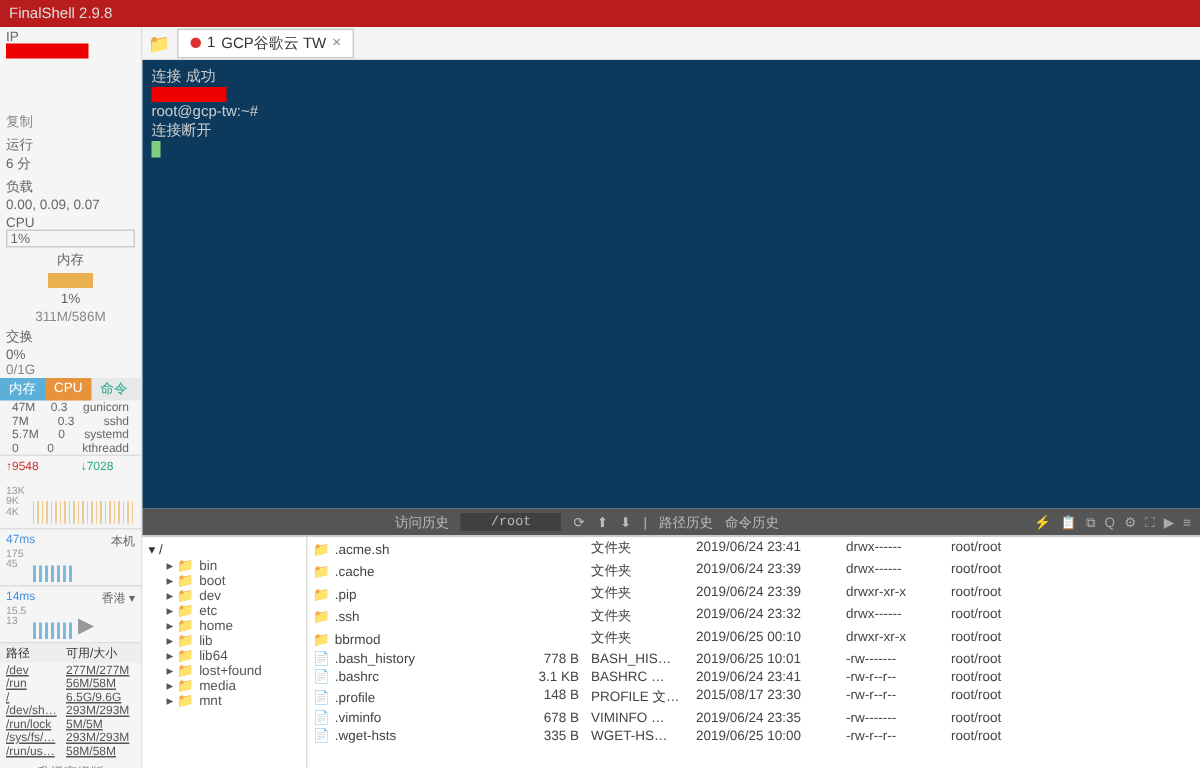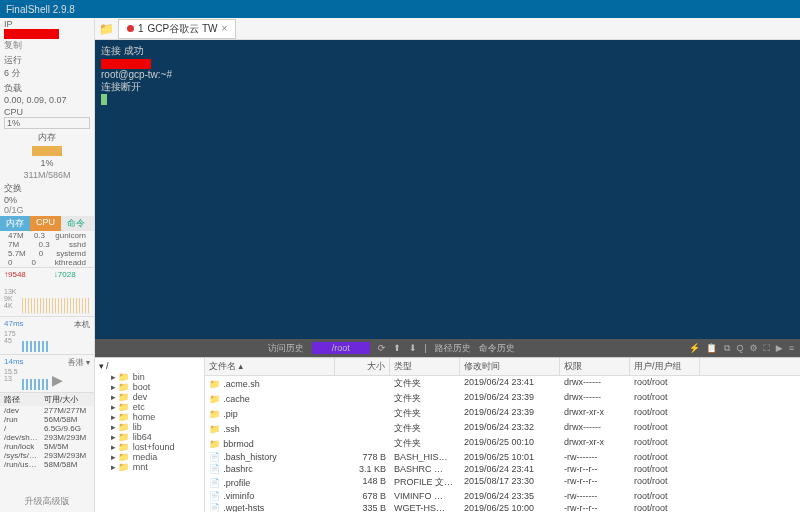--- a/index.html
+++ b/index.html
@@ -1,57 +1,57 @@
 <!DOCTYPE html>
 <html><head>
 <meta charset="utf-8">
 <style>
 * { margin: 0; padding: 0; box-sizing: border-box; font-family: "Microsoft YaHei", Arial, sans-serif; }
 body { width: 800px; height: 512px; background: #f0f0f0; font-size: 10px; color: #333; overflow: hidden; }
-.titlebar { background: #0369a1; color: #ddd; height: 18px; display: flex; align-items: center; padding: 0 6px; font-size: 10px; }
+.titlebar { background: #b91c1c; color: #ddd; height: 18px; display: flex; align-items: center; padding: 0 6px; font-size: 10px; }
 .main { display: flex; height: 494px; }
 .sidebar { width: 95px; background: #f5f5f5; border-right: 1px solid #ddd; display: flex; flex-direction: column; font-size: 9px; }
 .sidebar .row { display: flex; justify-content: space-between; padding: 1px 4px; color: #666; flex-direction: column; }
 .sidebar .row .redacted { background: #e00; width: 55px; height: 10px; }
-.sidebar .copy-btn { color: #888; font-size: 9px; }
+.sidebar .copy-btn { color: #888; font-size: 9px; margin-top: 36px; }
 .cpu-box { border: 1px solid #ccc; padding: 0 2px; }
 .mem-bar { display: flex; align-items: center; gap: 2px; }
 .mem-fill { background: #e8b04e; height: 10px; width: 30px; display: inline-block; }
 .tabs-small { display: flex; background: #e8e8e8; }
 .tabs-small div { padding: 1px 6px; font-size: 9px; }
 .tabs-small .active { background: #e8923c; color: #fff; }
 .proc-list { font-size: 8px; }
 .proc-list .prow { display: flex; justify-content: space-between; padding: 0 8px; color: #666; }
 .net-section { border-top: 1px solid #ddd; padding: 2px 4px; font-size: 8px; }
 .net-hdr { display: flex; justify-content: space-between; color: #666; gap: 28px; }
 .chart { height: 26px; background: linear-gradient(to right, #f5f5f5 0%, #f5f5f5 100%); position: relative; border-bottom: 1px solid #eee; }
 .chart::after { content: ""; position: absolute; bottom: 0; left: 0; right: 0; height: 60%; background: repeating-linear-gradient(90deg, #e8b04e 0, #e8b04e 1px, transparent 1px, transparent 3px); opacity: 0.6; }
 .ping-section { border-top: 1px solid #ddd; padding: 2px 4px; font-size: 8px; }
 .ping-chart { height: 22px; background: #f5f5f5; position: relative; }
 .ping-chart::after { content: ""; position: absolute; bottom: 0; left: 0; width: 40%; height: 50%; background: repeating-linear-gradient(90deg, #7ab8e0 0, #7ab8e0 2px, transparent 2px, transparent 4px); }
 .play-btn { position: absolute; left: 30px; top: 4px; color: #999; font-size: 14px; }
 .path-table { border-top: 1px solid #ddd; font-size: 8px; }
 .path-table .phdr { display: flex; background: #eee; padding: 1px 4px; }
 .path-table .phdr span:first-child { width: 40px; }
-.path-table .prow { display: flex; padding: 0 4px; color: #555; }
+.path-table .prow { display: flex; padding: 0 4px; color: #555; text-decoration: underline; }
 .path-table .prow span:first-child { width: 40px; }
 .upgrade { text-align: center; padding: 4px; color: #888; font-size: 9px; margin-top: auto; }
 .content { flex: 1; display: flex; flex-direction: column; }
 .tab-bar { height: 22px; background: #f5f5f5; border-bottom: 1px solid #ddd; display: flex; align-items: center; gap: 4px; padding: 0 4px; }
 .folder-icon { color: #4a90d9; font-size: 12px; }
 .tab { background: #fff; border: 1px solid #ccc; padding: 2px 8px; font-size: 10px; display: flex; align-items: center; gap: 4px; }
 .tab .dot { width: 7px; height: 7px; background: #d33; border-radius: 50%; }
 .tab .close { color: #888; cursor: pointer; }
 .terminal { flex: 1; background: #0d3a5c; color: #ccc; font-family: Consolas, monospace; font-size: 10px; padding: 4px 6px; position: relative; }
 .terminal .line { white-space: pre; }
 .terminal .red-block { background: #e00; display: inline-block; width: 50px; height: 10px; vertical-align: middle; }
 .terminal .cursor { background: #7fcf7f; width: 6px; height: 11px; display: inline-block; }
 .bottom-bar { height: 18px; background: #555; color: #bbb; display: flex; align-items: center; font-size: 9px; padding: 0 6px; gap: 8px; }
 .bottom-bar .spacer { flex: 1; }
-.bottom-bar .path-box { background: #6d28d9; padding: 1px 20px; }
+.bottom-bar .path-box { background: #404040; padding: 1px 20px; font-family: Liberation Mono, monospace; }
 .bottom-bar .icons { display: flex; gap: 6px; color: #aaa; }
 .bottom-bar .icons span { cursor: pointer; }
 .bottom-bar .gold { color: #e8b04e; }
 .file-area { height: 155px; background: #fff; display: flex; border-top: 1px solid #ccc; }
 .tree { width: 110px; border-right: 1px solid #ddd; padding: 2px; font-size: 9px; overflow: hidden; }
 .tree .troot { color: #333; padding: 1px 2px; }
 .tree .titem { padding: 0 2px 0 14px; color: #555; display: flex; align-items: center; gap: 3px; }
 .tree .ficn { color: #e8b04e; font-size: 9px; }
 .file-list { flex: 1; overflow: hidden; }
 .fl-hdr { display: flex; background: #f5f5f5; border-bottom: 1px solid #ddd; font-size: 9px; color: #555; }
@@ -310,28 +310,20 @@
               <span>media</span>
             </div>
             <div class="titem">
               <span>▸</span>
               <span class="ficn">📁</span>
               <span>mnt</span>
             </div>
           </div>
       </div>
       <div class="file-list">
-        <div class="fl-hdr">
-          <div class="c-name">文件名 ▴</div>
-          <div class="c-size">大小</div>
-          <div class="c-type">类型</div>
-          <div class="c-date">修改时间</div>
-          <div class="c-perm">权限</div>
-          <div class="c-owner">用户/用户组</div>
-        </div>
         <div id="file-body">
             <div class="fl-row">
               <div class="c-name"><span class="ficn-f">📁</span> .acme.sh</div>
               <div class="c-size"></div>
               <div class="c-type">文件夹</div>
               <div class="c-date">2019/06/24 23:41</div>
               <div class="c-perm">drwx------</div>
               <div class="c-owner">root/root</div>
             </div>
             <div class="fl-row">

